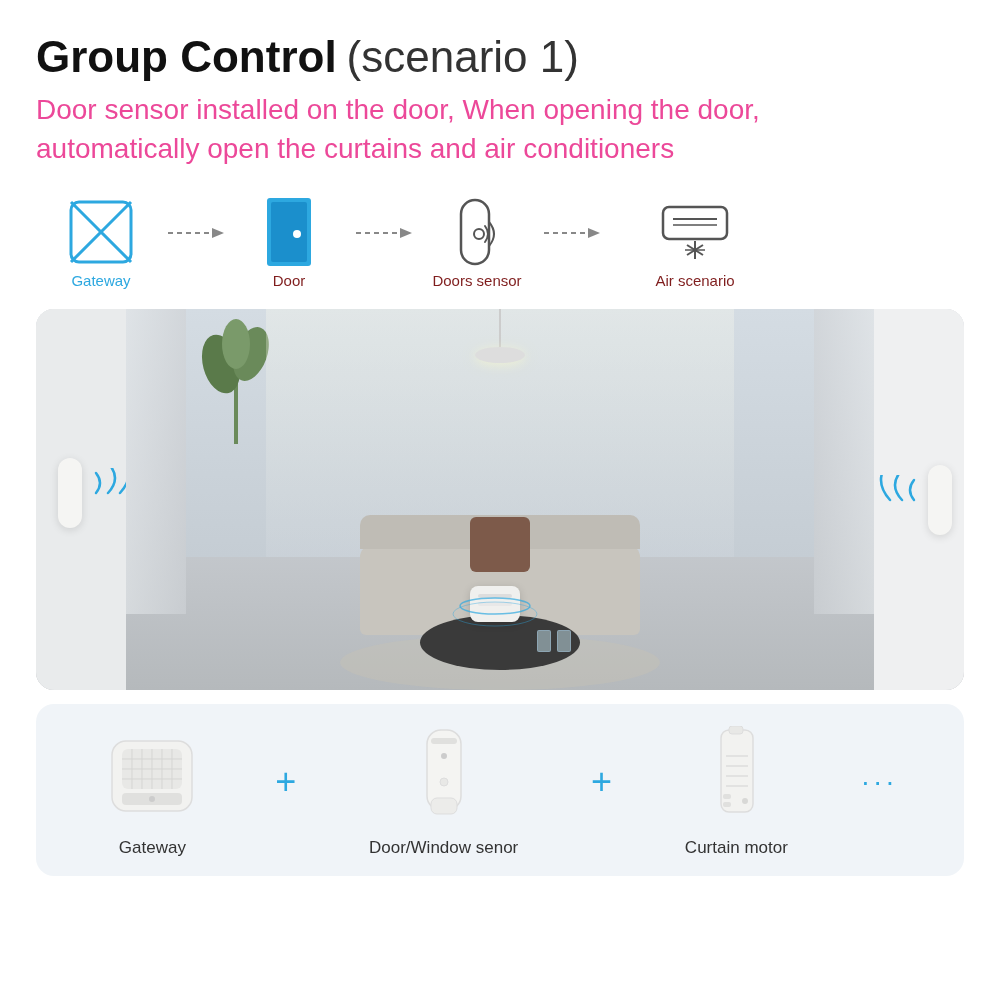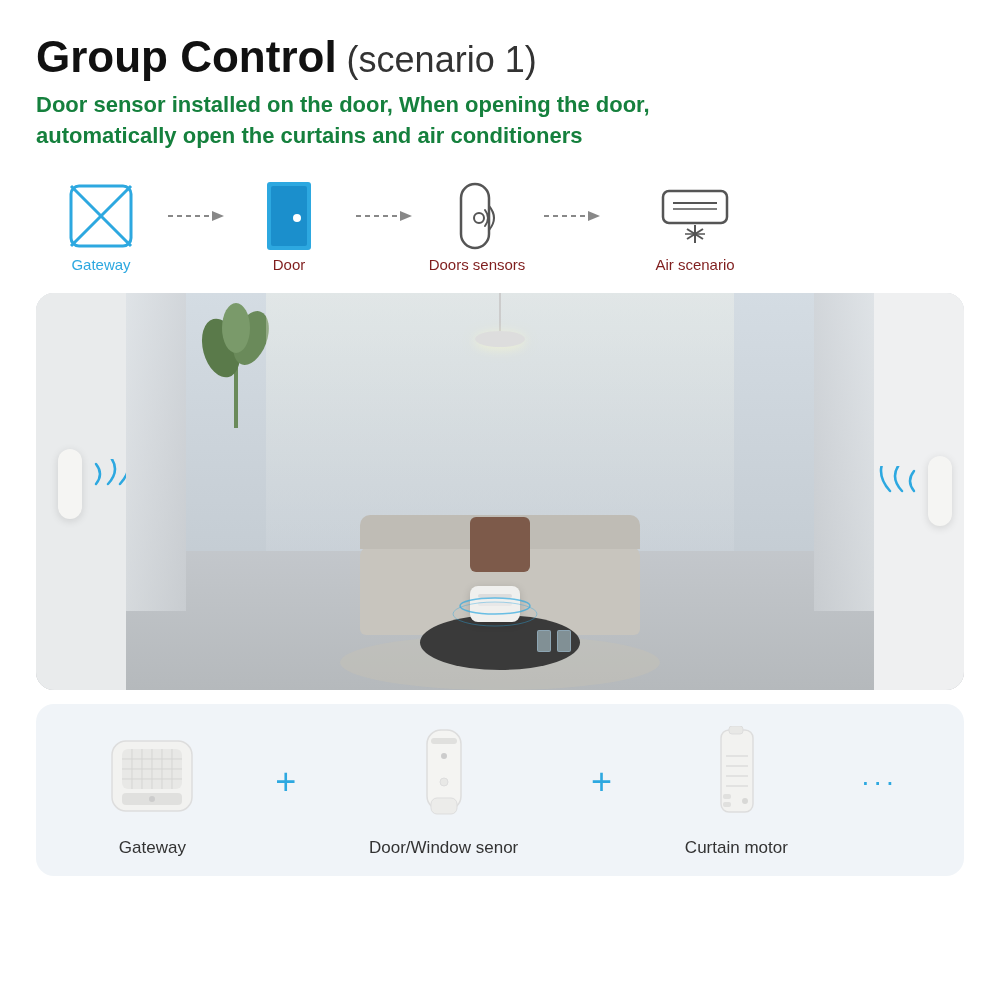--- a/index.html
+++ b/index.html
@@ -29,29 +29,29 @@
       align-items: baseline;
       gap: 10px;
       margin-bottom: 8px;
     }
     .title-bold {
       font-size: 44px;
       font-weight: 800;
       color: #111;
     }
     .title-light {
-      font-size: 36px;
+      font-size: 44px;
       font-weight: 400;
       color: #333;
     }
     .subtitle {
-      font-size: 22px;
-      color: #15803d;
+      font-size: 28px;
+      color: #ec4899;
       line-height: 1.4;
-      font-weight: 700;
+      font-weight: 400;
     }
 
     
     .flow-section {
       display: flex;
       align-items: center;
       gap: 0;
       margin: 18px 0 20px 0;
     }
     .flow-item {
@@ -350,21 +350,21 @@
 
     <div class="flow-item">
       <div class="flow-icon">
         <svg width="60" height="72" viewBox="0 0 60 72">
           <rect x="14" y="4" width="28" height="64" rx="14" fill="none" stroke="#555" stroke-width="2.5"></rect>
           <circle cx="32" cy="38" r="5" fill="none" stroke="#555" stroke-width="2"></circle>
           <path d="M38 30 Q44 38 38 46" fill="none" stroke="#555" stroke-width="2" stroke-linecap="round"></path>
           <path d="M42 26 Q52 38 42 50" fill="none" stroke="#555" stroke-width="2" stroke-linecap="round"></path>
         </svg>
       </div>
-      <div class="flow-label">Doors sensors</div>
+      <div class="flow-label">Doors sensor</div>
     </div>
 
     <div class="flow-arrow">
       <svg class="dashed-arrow-svg" viewBox="0 0 58 20">
         <line x1="2" y1="10" x2="46" y2="10" stroke="#888" stroke-width="2" stroke-dasharray="5,4"></line>
         <polygon points="46,5 58,10 46,15" fill="#888"></polygon>
       </svg>
     </div>
 
 

